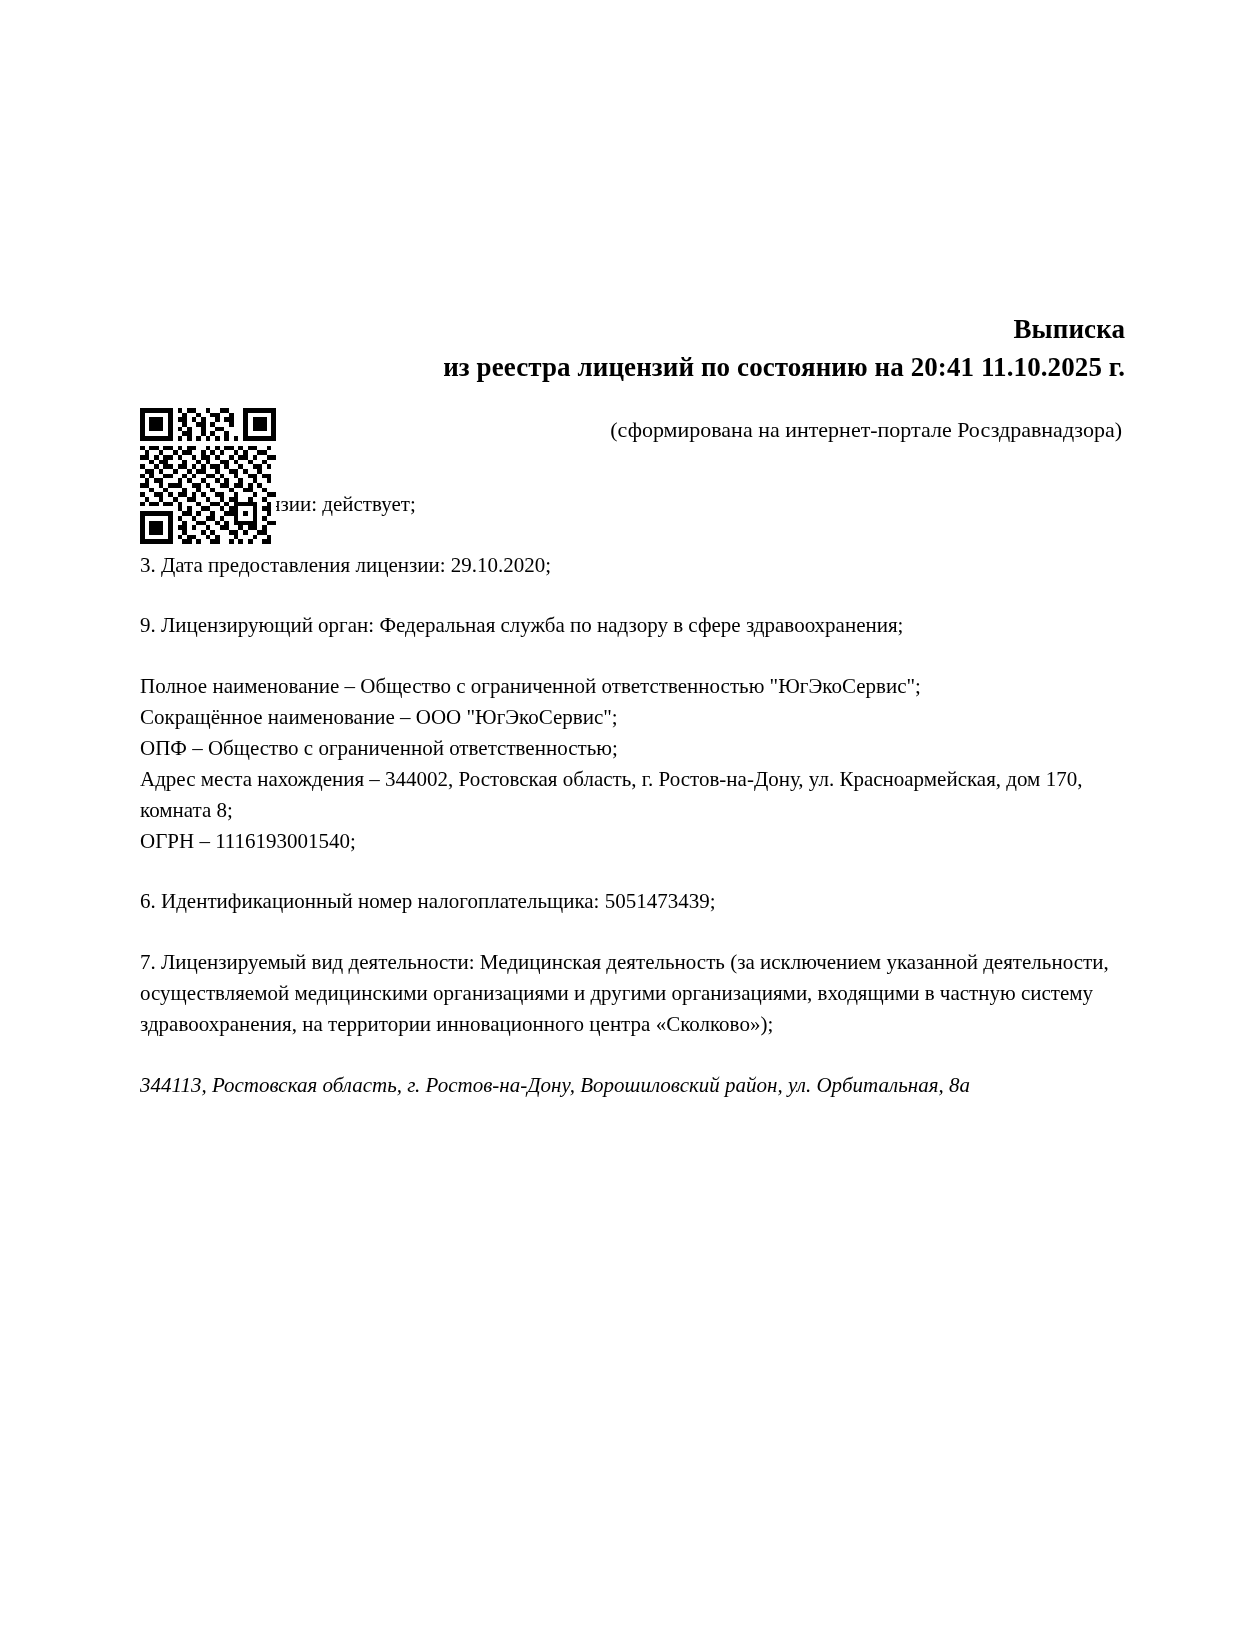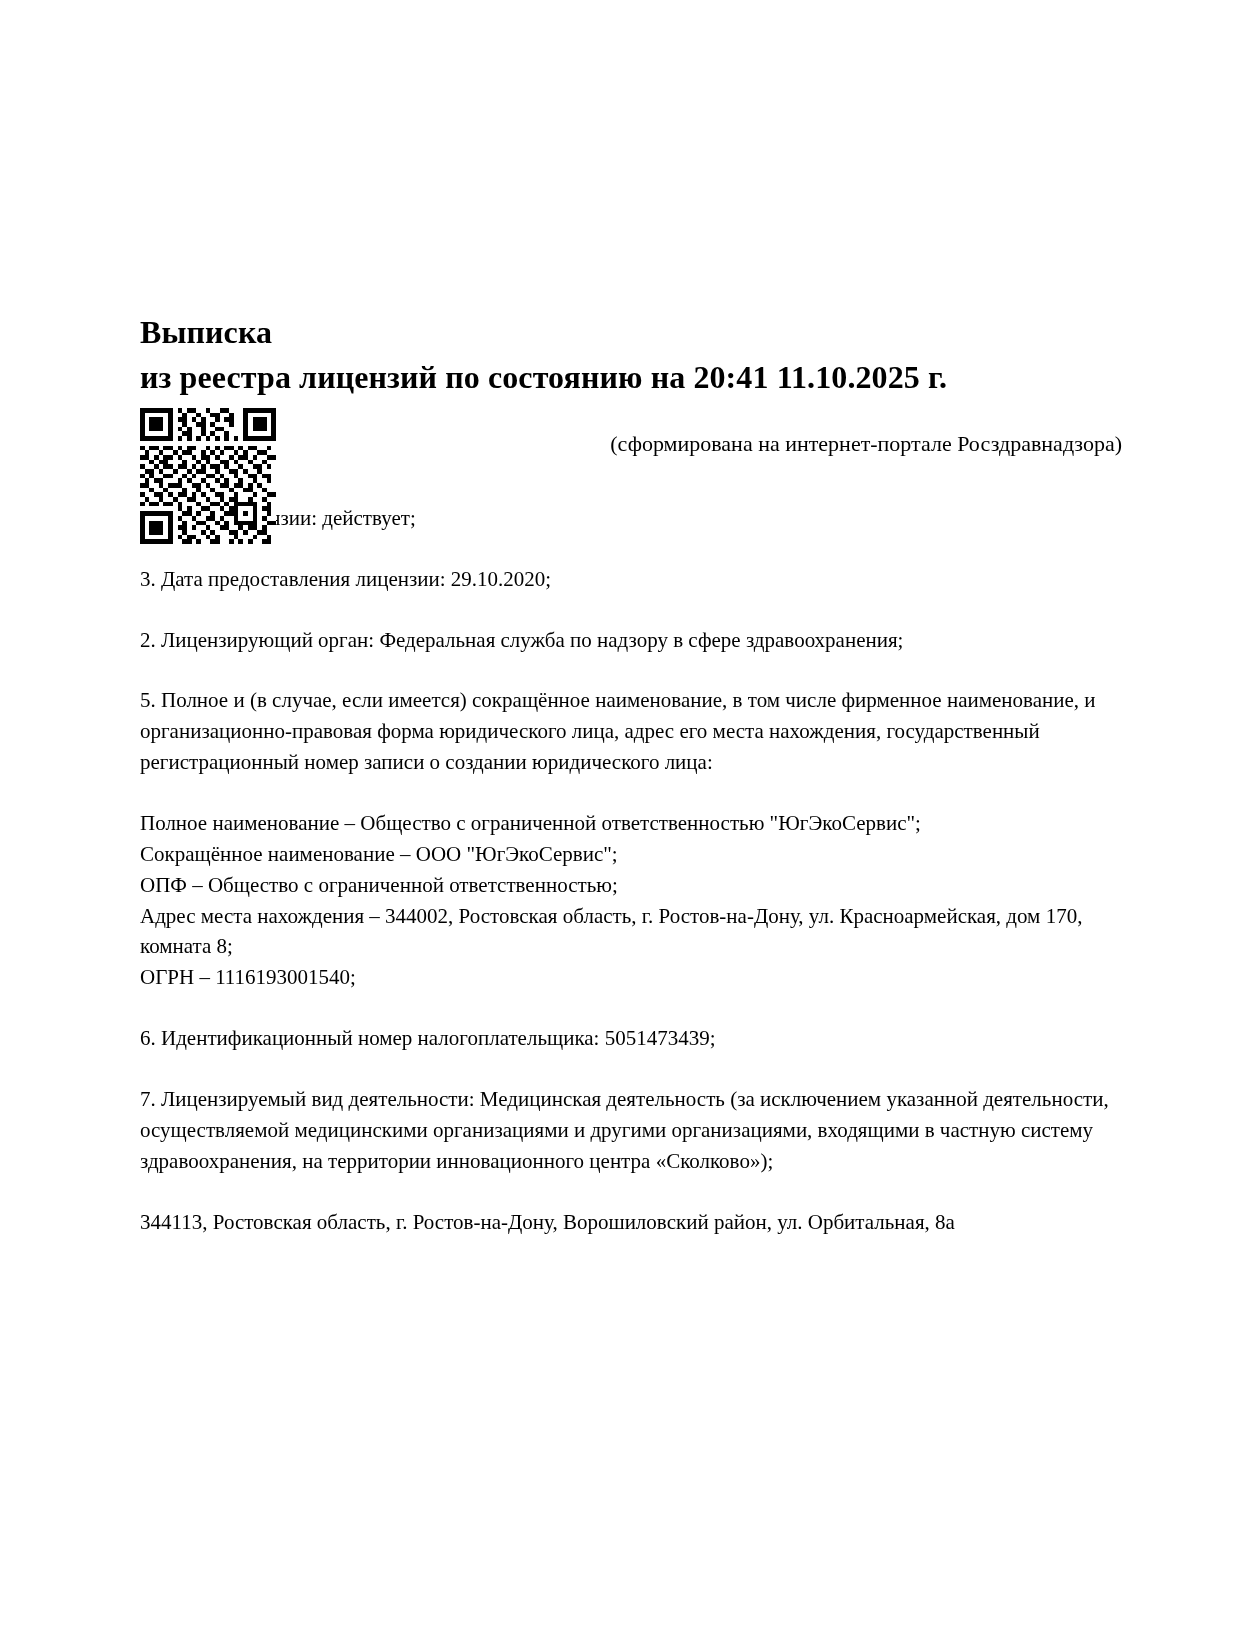--- a/index.html
+++ b/index.html
@@ -33,23 +33,23 @@
     display: block;
     width: 136px;
     height: 136px;
     shape-rendering: crispEdges;
   }
   .content {
     padding: 0 115px 0 140px;
   }
   .title-block {
     margin-top: 310px;
-    text-align: left;
+    text-align: right;
     font-weight: bold;
-    font-size: 32px;
+    font-size: 27px;
     line-height: 1.42;
     letter-spacing: 0.1px;
   }
   .title-line1 {
     display: block;
   }
   .title-line2 {
     display: block;
   }
   .subtitle {
@@ -62,20 +62,21 @@
     margin-top: 46px;
   }
   p.para {
     font-size: 21px;
     line-height: 1.47;
     margin: 0 0 30px 0;
     text-align: left;
   }
   p.para:last-child {
     margin-bottom: 0;
+    font-style: italic;
   }
   .multiline {
     white-space: pre-line;
   }
 </style>
 </head>
 <body>
 
 <div class="page">
 
@@ -329,22 +330,21 @@
     <div class="title-block">
       <span class="title-line1">Выписка</span>
       <span class="title-line2">из реестра лицензий по состоянию на 20:41 11.10.2025 г.</span>
     </div>
 
     <div class="subtitle">(сформирована на интернет-портале Росздравнадзора)</div>
 
     <div class="body-block">
       <p class="para">1. Статус лицензии: действует;</p>
       <p class="para">3. Дата предоставления лицензии: 29.10.2020;</p>
-      <p class="para">2. Лицензирующий орган: Федеральная служба по надзору в сфере здравоохранения;</p>
-      <p class="para">5. Полное и (в случае, если имеется) сокращённое наименование, в том числе фирменное наименование, и организационно-правовая форма юридического лица, адрес его места нахождения, государственный регистрационный номер записи о создании юридического лица:</p>
+      <p class="para">9. Лицензирующий орган: Федеральная служба по надзору в сфере здравоохранения;</p>
       <p class="para multiline">Полное наименование – Общество с ограниченной ответственностью "ЮгЭкоСервис";
 Сокращённое наименование – ООО "ЮгЭкоСервис";
 ОПФ – Общество с ограниченной ответственностью;
 Адрес места нахождения – 344002, Ростовская область, г. Ростов-на-Дону, ул. Красноармейская, дом 170, комната 8;
 ОГРН – 1116193001540;</p>
       <p class="para">6. Идентификационный номер налогоплательщика: 5051473439;</p>
       <p class="para">7. Лицензируемый вид деятельности: Медицинская деятельность (за исключением указанной деятельности, осуществляемой медицинскими организациями и другими организациями, входящими в частную систему здравоохранения, на территории инновационного центра «Сколково»);</p>
       <p class="para">344113, Ростовская область, г. Ростов-на-Дону, Ворошиловский район, ул. Орбитальная, 8а</p>
     </div>
 

